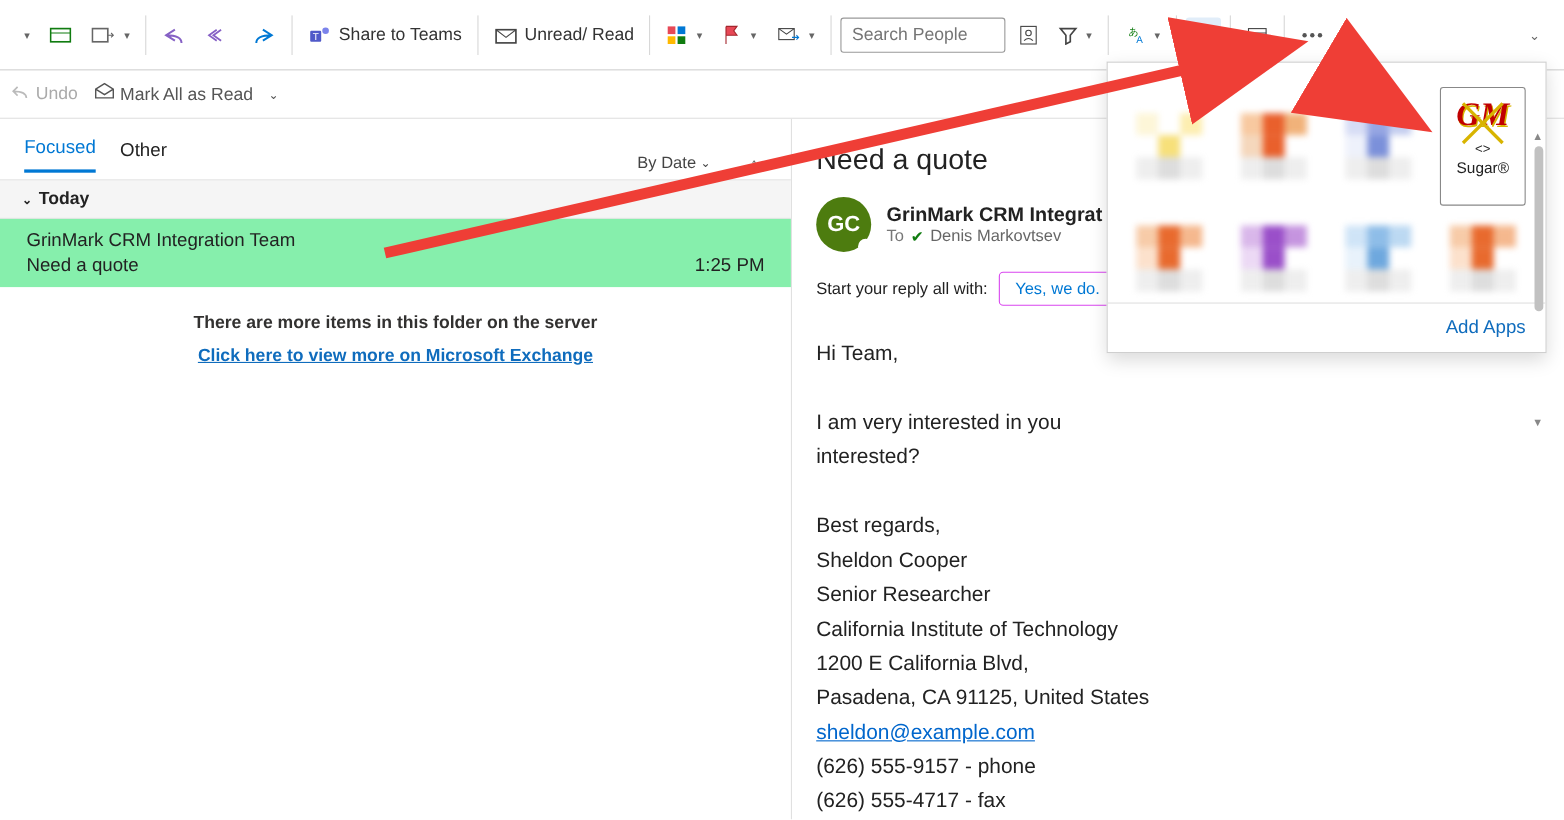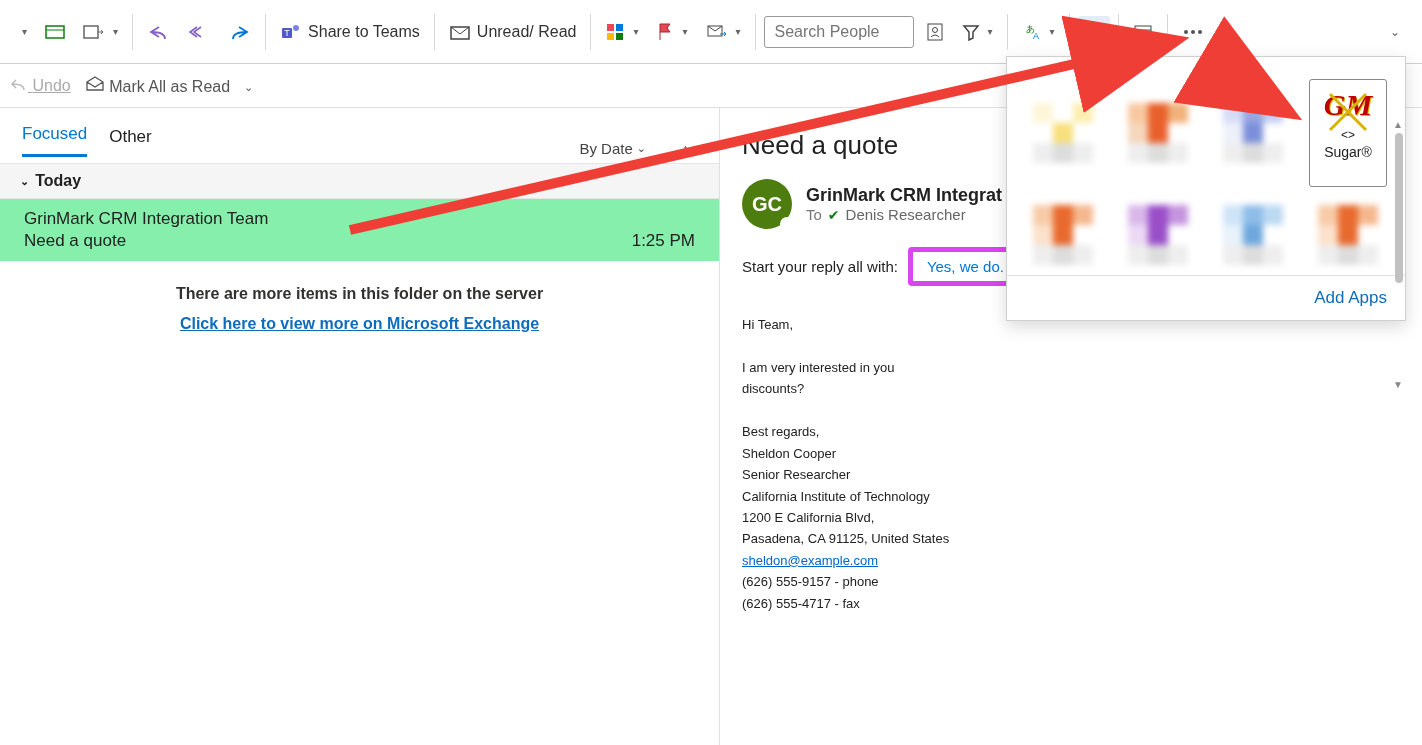--- a/index.html
+++ b/index.html
@@ -7,21 +7,21 @@
   .ribbon { height: 64px; border-bottom: 1px solid #d0d0d0; display: flex; align-items: center; padding: 0 6px; gap: 0; }
   .ribbon .group { display: flex; align-items: center; gap: 6px; padding: 0 8px; height: 100%; position: relative; }
   .ribbon .sep { width: 1px; height: 36px; background: #d8d8d8; }
   .ribbon button, .icon-btn { background: none; border: none; padding: 6px; display: flex; align-items: center; gap: 6px; cursor: pointer; font-size: 16px; color: #333; border-radius: 3px; }
   .ribbon .drop { font-size: 10px; color: #666; margin-left: 2px; }
   .search-people { border: 1px solid #999; border-radius: 3px; padding: 6px 10px; width: 150px; font-size: 16px; color: #777; }
   .ribbon .label { font-size: 16px; }
   .icon-svg { display: inline-flex; }
   
   .actionbar { height: 44px; border-bottom: 1px solid #e0e0e0; display: flex; align-items: center; padding: 0 10px; gap: 14px; font-size: 16px; color: #555; }
-  .actionbar .disabled { color: #aaa; text-decoration: underline; }
+  .actionbar .disabled { color: #aaa; }
   
   .main { display: flex; height: calc(745px - 64px - 44px); }
   .list { width: 720px; border-right: 1px solid #e0e0e0; display: flex; flex-direction: column; }
   .tabs { display: flex; align-items: flex-end; padding: 10px 22px 0 22px; gap: 22px; }
   .tabs .tab { font-size: 17px; padding: 6px 0 10px 0; cursor: pointer; }
   .tabs .tab.active { color: #0078d4; border-bottom: 3px solid #0078d4; }
   .tabs .spacer { flex: 1; }
   .tabs .sort { font-size: 15px; color: #444; display: flex; align-items: center; gap: 4px; }
   .group-header { background: #f5f5f5; padding: 8px 20px; font-weight: 600; font-size: 16px; display: flex; align-items: center; gap: 6px; border-top: 1px solid #e5e5e5; border-bottom: 1px solid #e5e5e5; margin-top: 6px; }
   .email-row { padding: 10px 24px; background: #86efac; cursor: pointer; }
@@ -33,22 +33,22 @@
   .reading { flex: 1; padding: 0 22px; overflow: hidden; }
   .subject { font-size: 26px; margin: 22px 0 18px 0; }
   .head-row { display: flex; gap: 14px; align-items: center; }
   .avatar { width: 50px; height: 50px; border-radius: 50%; background: #4d7c0f; color: #fff; display: flex; align-items: center; justify-content: center; font-size: 20px; font-weight: 600; position: relative; }
   .avatar .presence { position: absolute; right: -2px; bottom: -2px; width: 14px; height: 14px; border: 2px solid #fff; border-radius: 50%; background: #fff; }
   .from-name { font-size: 18px; font-weight: 600; }
   .to-line { font-size: 15px; color: #666; display: flex; align-items: flex-end; gap: 6px; }
   .to-line .to { color: #777; }
   .verified { color: #107c10; font-size: 14px; }
   .reply-row { display: flex; align-items: center; gap: 10px; margin-top: 18px; font-size: 15px; }
-  .reply-pill { border: 5px solid #d946ef; border-radius: 4px; padding: 6px 14px; color: #0078d4; cursor: pointer; }
-  .body { margin-top: 28px; font-size: 13px; line-height: 1.65; }
+  .reply-pill { border: 1px solid #d946ef; border-radius: 4px; padding: 6px 14px; color: #0078d4; cursor: pointer; }
+  .body { margin-top: 28px; font-size: 19px; line-height: 1.65; }
   .body a { color: #0066cc; }
   
   
   .addins-panel { position: absolute; top: 56px; right: 16px; width: 400px; background: #fff; border: 1px solid #cfcfcf; box-shadow: 0 6px 16px rgba(0,0,0,.15); z-index: 50; }
   .addins-grid { display: grid; grid-template-columns: repeat(4, 1fr); gap: 18px; padding: 22px 18px 10px 18px; }
   .addin { display: flex; flex-direction: column; align-items: center; justify-content: center; }
   .addin-sugar { border: 1px solid #888; border-radius: 3px; width: 78px; height: 108px; display: flex; flex-direction: column; align-items: center; justify-content: flex-start; padding-top: 8px; background: #fff; position: relative; }
   .addin-sugar .gm { font-family: "Brush Script MT", cursive; color: #c00000; font-size: 30px; font-weight: bold; font-style: italic; text-shadow: 1px 1px #d8b400; }
   .addin-sugar .cross { position: absolute; top: 10px; left: 50%; transform: translateX(-50%); width: 44px; height: 44px; pointer-events: none; }
   .addin-sugar .code { font-size: 12px; margin-top: 6px; }
@@ -303,33 +303,33 @@
     <div class="head-row">
       <div class="avatar">
         <span>GC</span>
         <span class="presence"></span>
       </div>
       <div>
         <div class="from-name">GrinMark CRM Integrat</div>
         <div class="to-line">
           <span class="to">To</span>
           <span class="verified">✔</span>
-          <span>Denis Researcher</span>
+          <span>Denis Markovtsev</span>
         </div>
       </div>
     </div>
     <div class="reply-row">
       <span>Start your reply all with:</span>
       <span class="reply-pill">Yes, we do.</span>
     </div>
     <div class="body">
       <p>Hi Team,</p>
       <br>
       <p><span>I am very interested in you</span></p>
-      <p><span>discounts?</span></p>
+      <p><span>interested?</span></p>
       <br>
       <p>Best regards,</p>
       <p>Sheldon Cooper</p>
       <p>Senior Researcher</p>
       <p>California Institute of Technology</p>
       <p>1200 E California Blvd,</p>
       <p>Pasadena, CA 91125, United States</p>
       <p><a href="#">sheldon@example.com</a></p>
       <p>(626) 555-9157 - phone</p>
       <p>(626) 555-4717 - fax</p>

